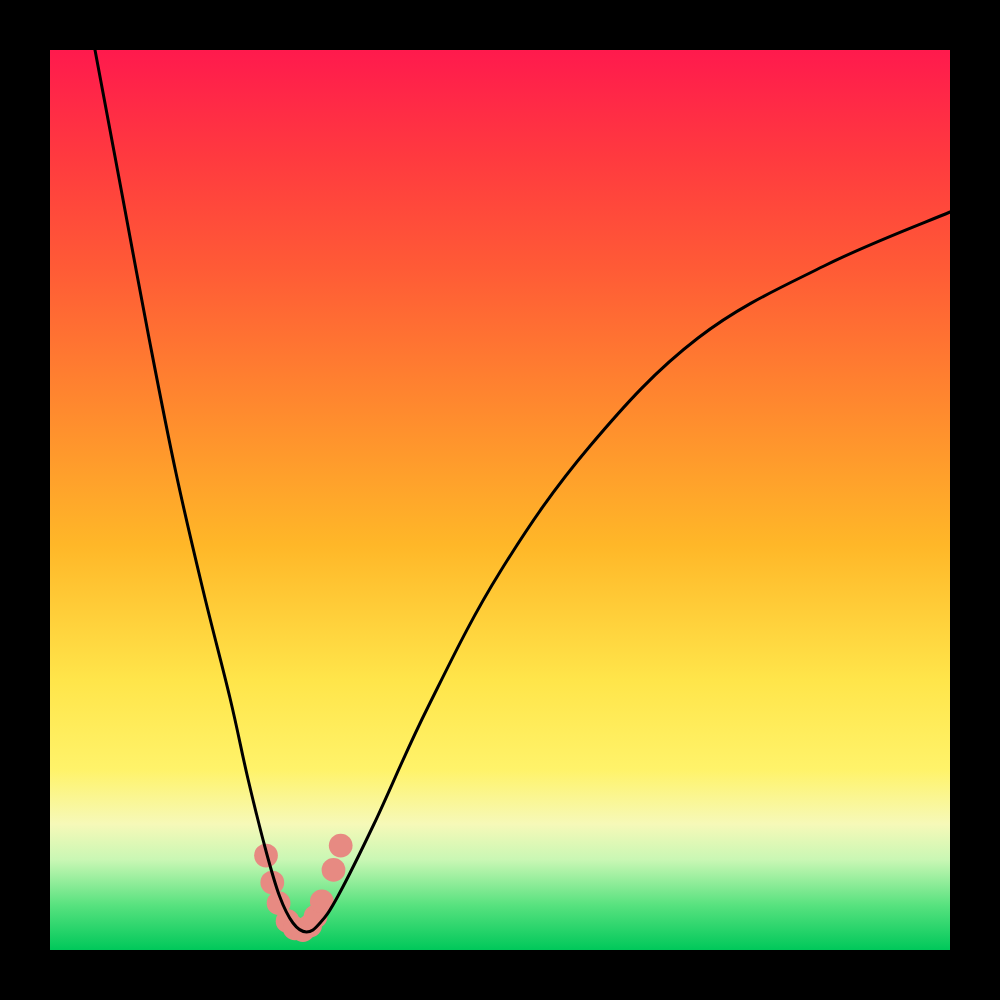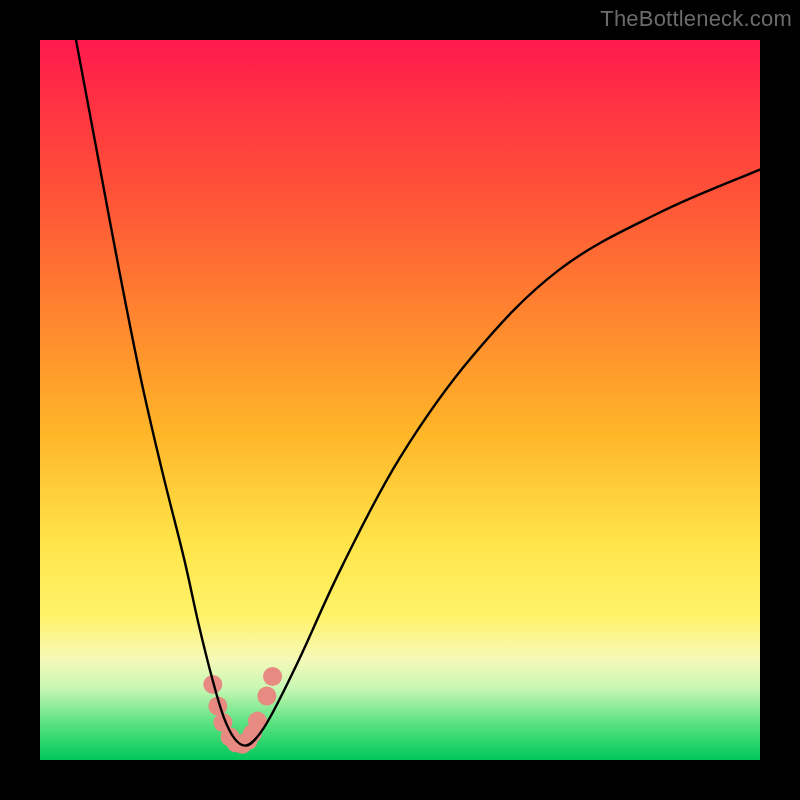--- a/index.html
+++ b/index.html
@@ -55,21 +55,20 @@
     left: 0;
     width: 720px;
     height: 720px;
     pointer-events: none;
   }
 </style>
 </head>
 <body>
 
 <div class="frame">
-  <div class="watermark">TheBottleneck.com</div>
   <div class="plot-area">
     <svg class="curve" viewBox="0 0 720 720" preserveAspectRatio="none">
       <g id="markers-group">
           <circle cx="172.80" cy="644.40" r="9.5" fill="#e78a82"></circle>
           <circle cx="177.84" cy="666.00" r="9.5" fill="#e78a82"></circle>
           <circle cx="182.88" cy="682.56" r="9.5" fill="#e78a82"></circle>
           <circle cx="190.08" cy="696.96" r="9.5" fill="#e78a82"></circle>
           <circle cx="195.84" cy="702.72" r="9.5" fill="#e78a82"></circle>
           <circle cx="202.32" cy="704.16" r="9.5" fill="#e78a82"></circle>
           <circle cx="208.08" cy="700.56" r="9.5" fill="#e78a82"></circle>

